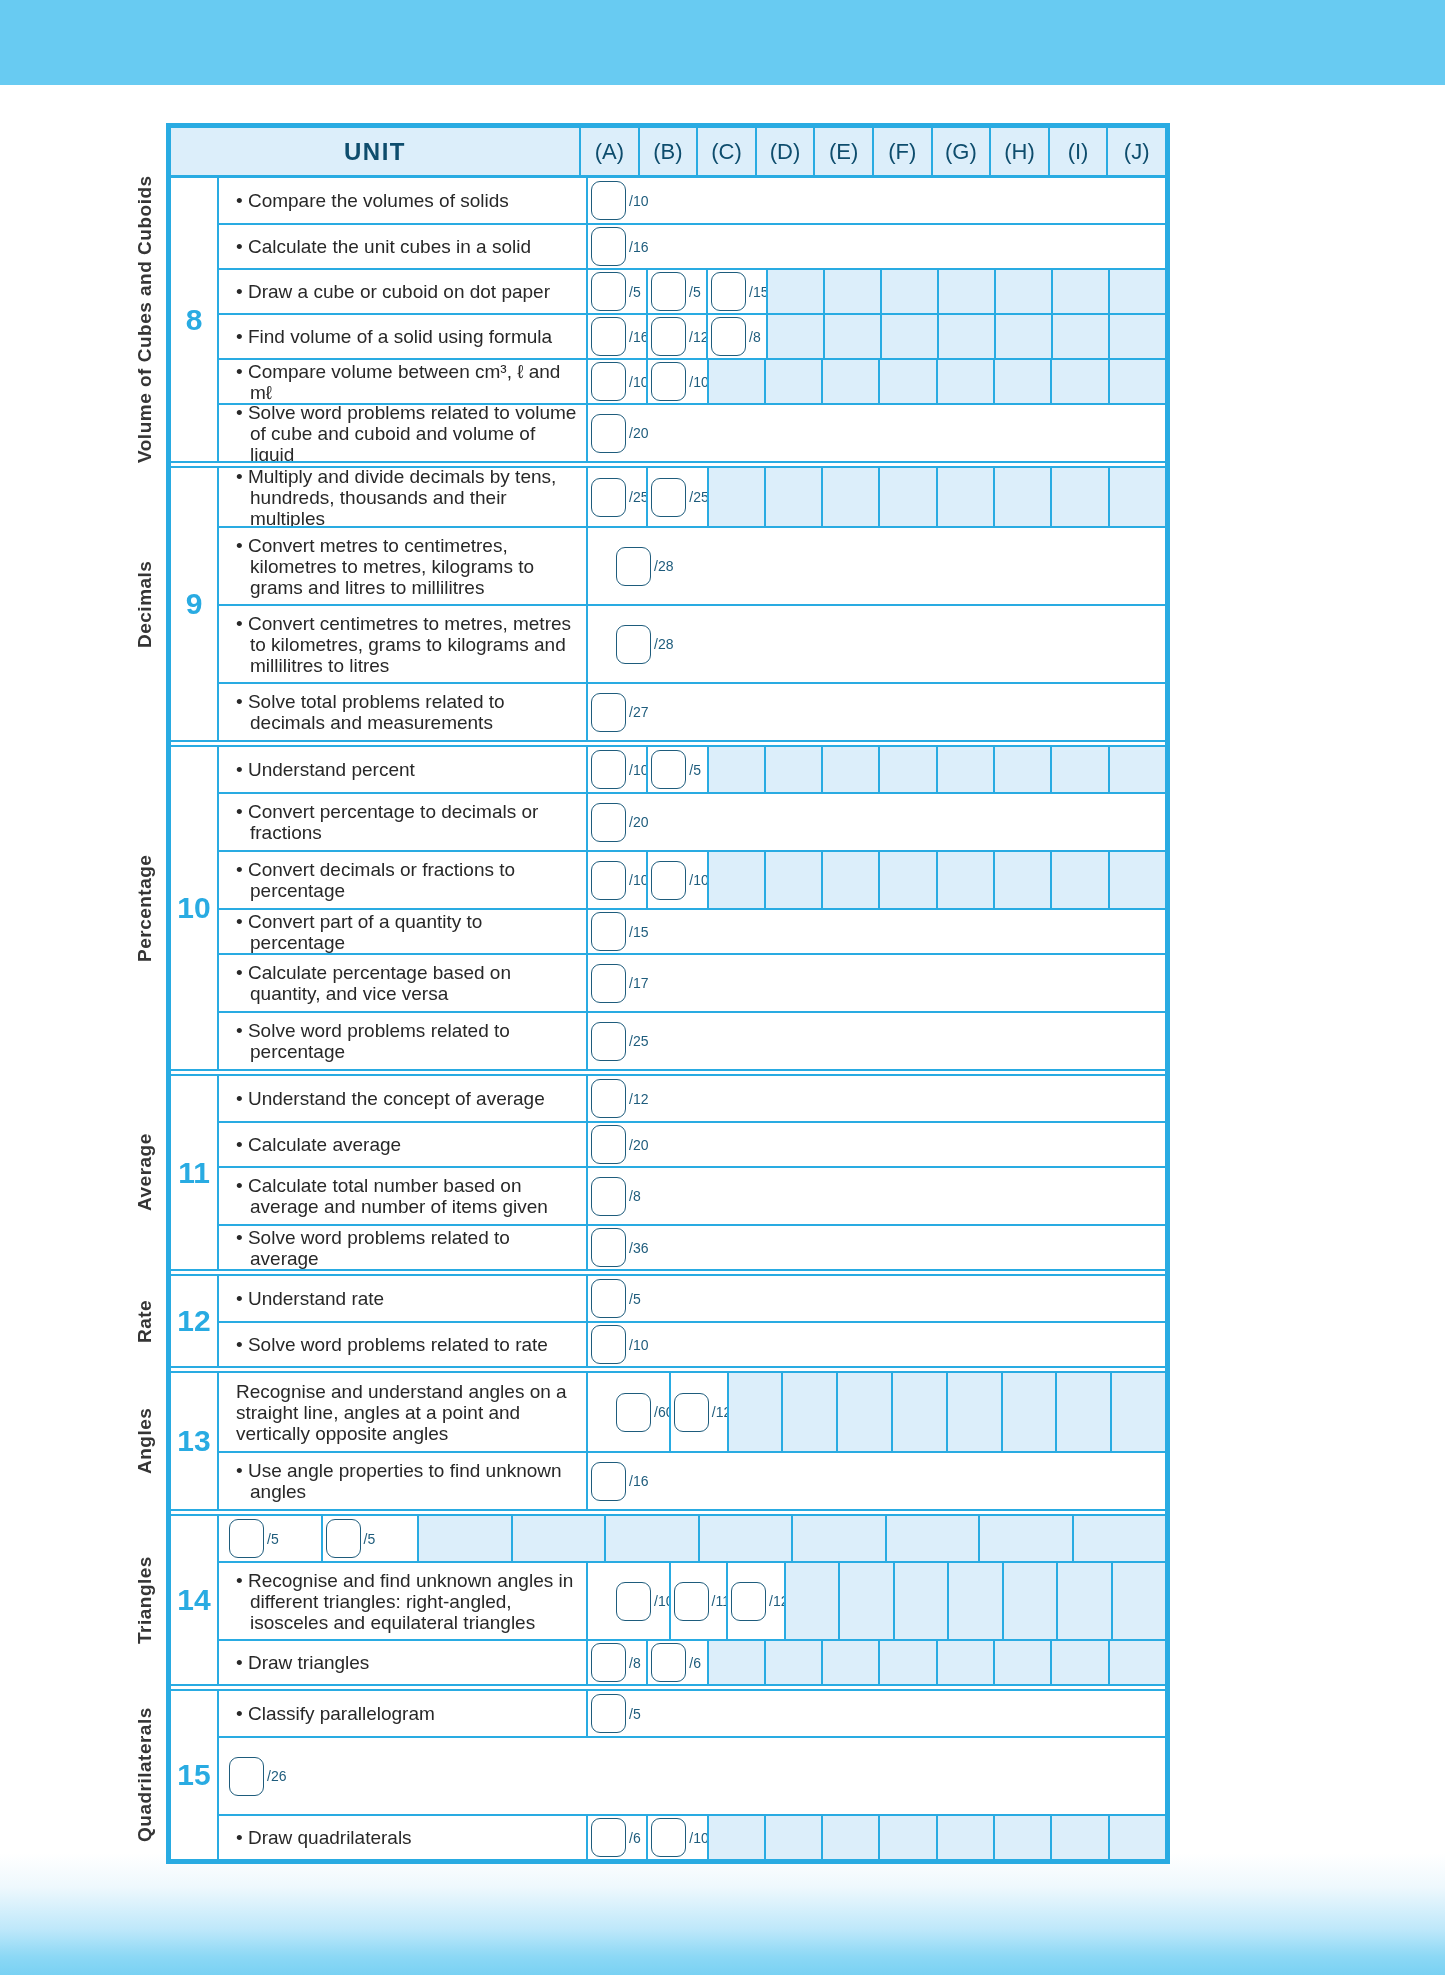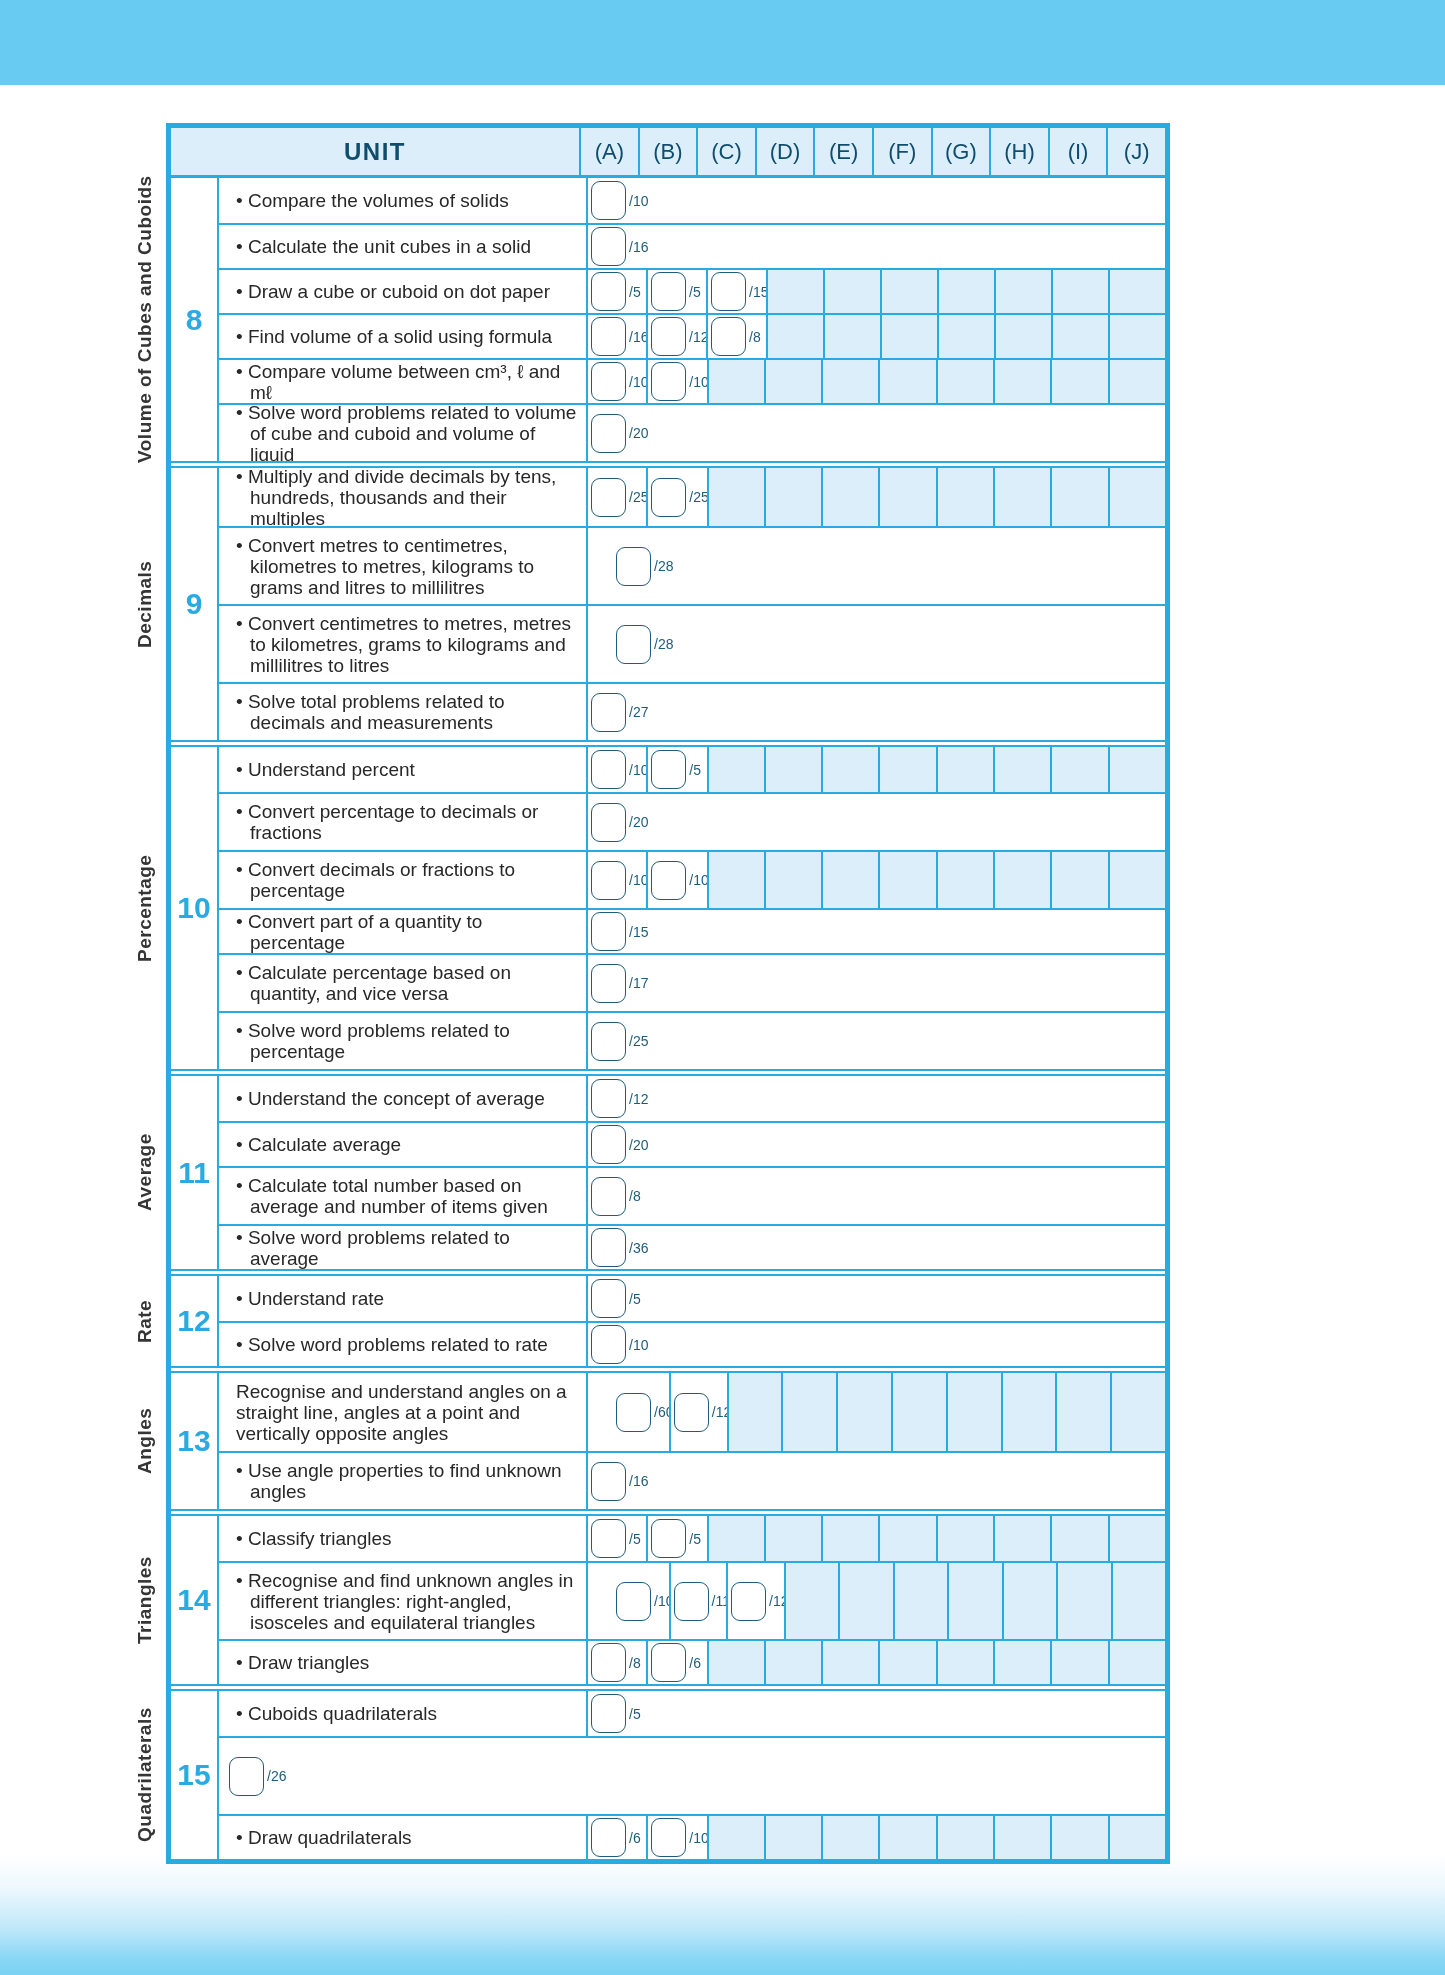--- a/index.html
+++ b/index.html
@@ -470,23 +470,20 @@
               </div>
             </div>
           </div>
         </div>
       </div>
       <div class="section">
         <div class="v-label">Triangles</div>
         <div class="num-cell">14</div>
         <div class="rows">
           <div class="row lines-1">
-            <div class="desc">
-              <span class="desc-text bullet">Classify triangles</span>
-            </div>
             <div class="cells">
               <div class="cell used">
                 <span class="score-box"></span>
                 <span class="score-val">/5</span>
               </div>
               <div class="cell used">
                 <span class="score-box"></span>
                 <span class="score-val">/5</span>
               </div>
               <div class="cell empty"></div>
@@ -549,21 +546,21 @@
             </div>
           </div>
         </div>
       </div>
       <div class="section">
         <div class="v-label">Quadrilaterals</div>
         <div class="num-cell">15</div>
         <div class="rows">
           <div class="row lines-1">
             <div class="desc">
-              <span class="desc-text bullet">Cuboids quadrilaterals</span>
+              <span class="desc-text bullet">Classify parallelogram</span>
             </div>
             <div class="cells">
               <div class="cell merged">
                 <span class="score-box"></span>
                 <span class="score-val">/5</span>
               </div>
             </div>
           </div>
           <div class="row lines-3">
             <div class="cells">

